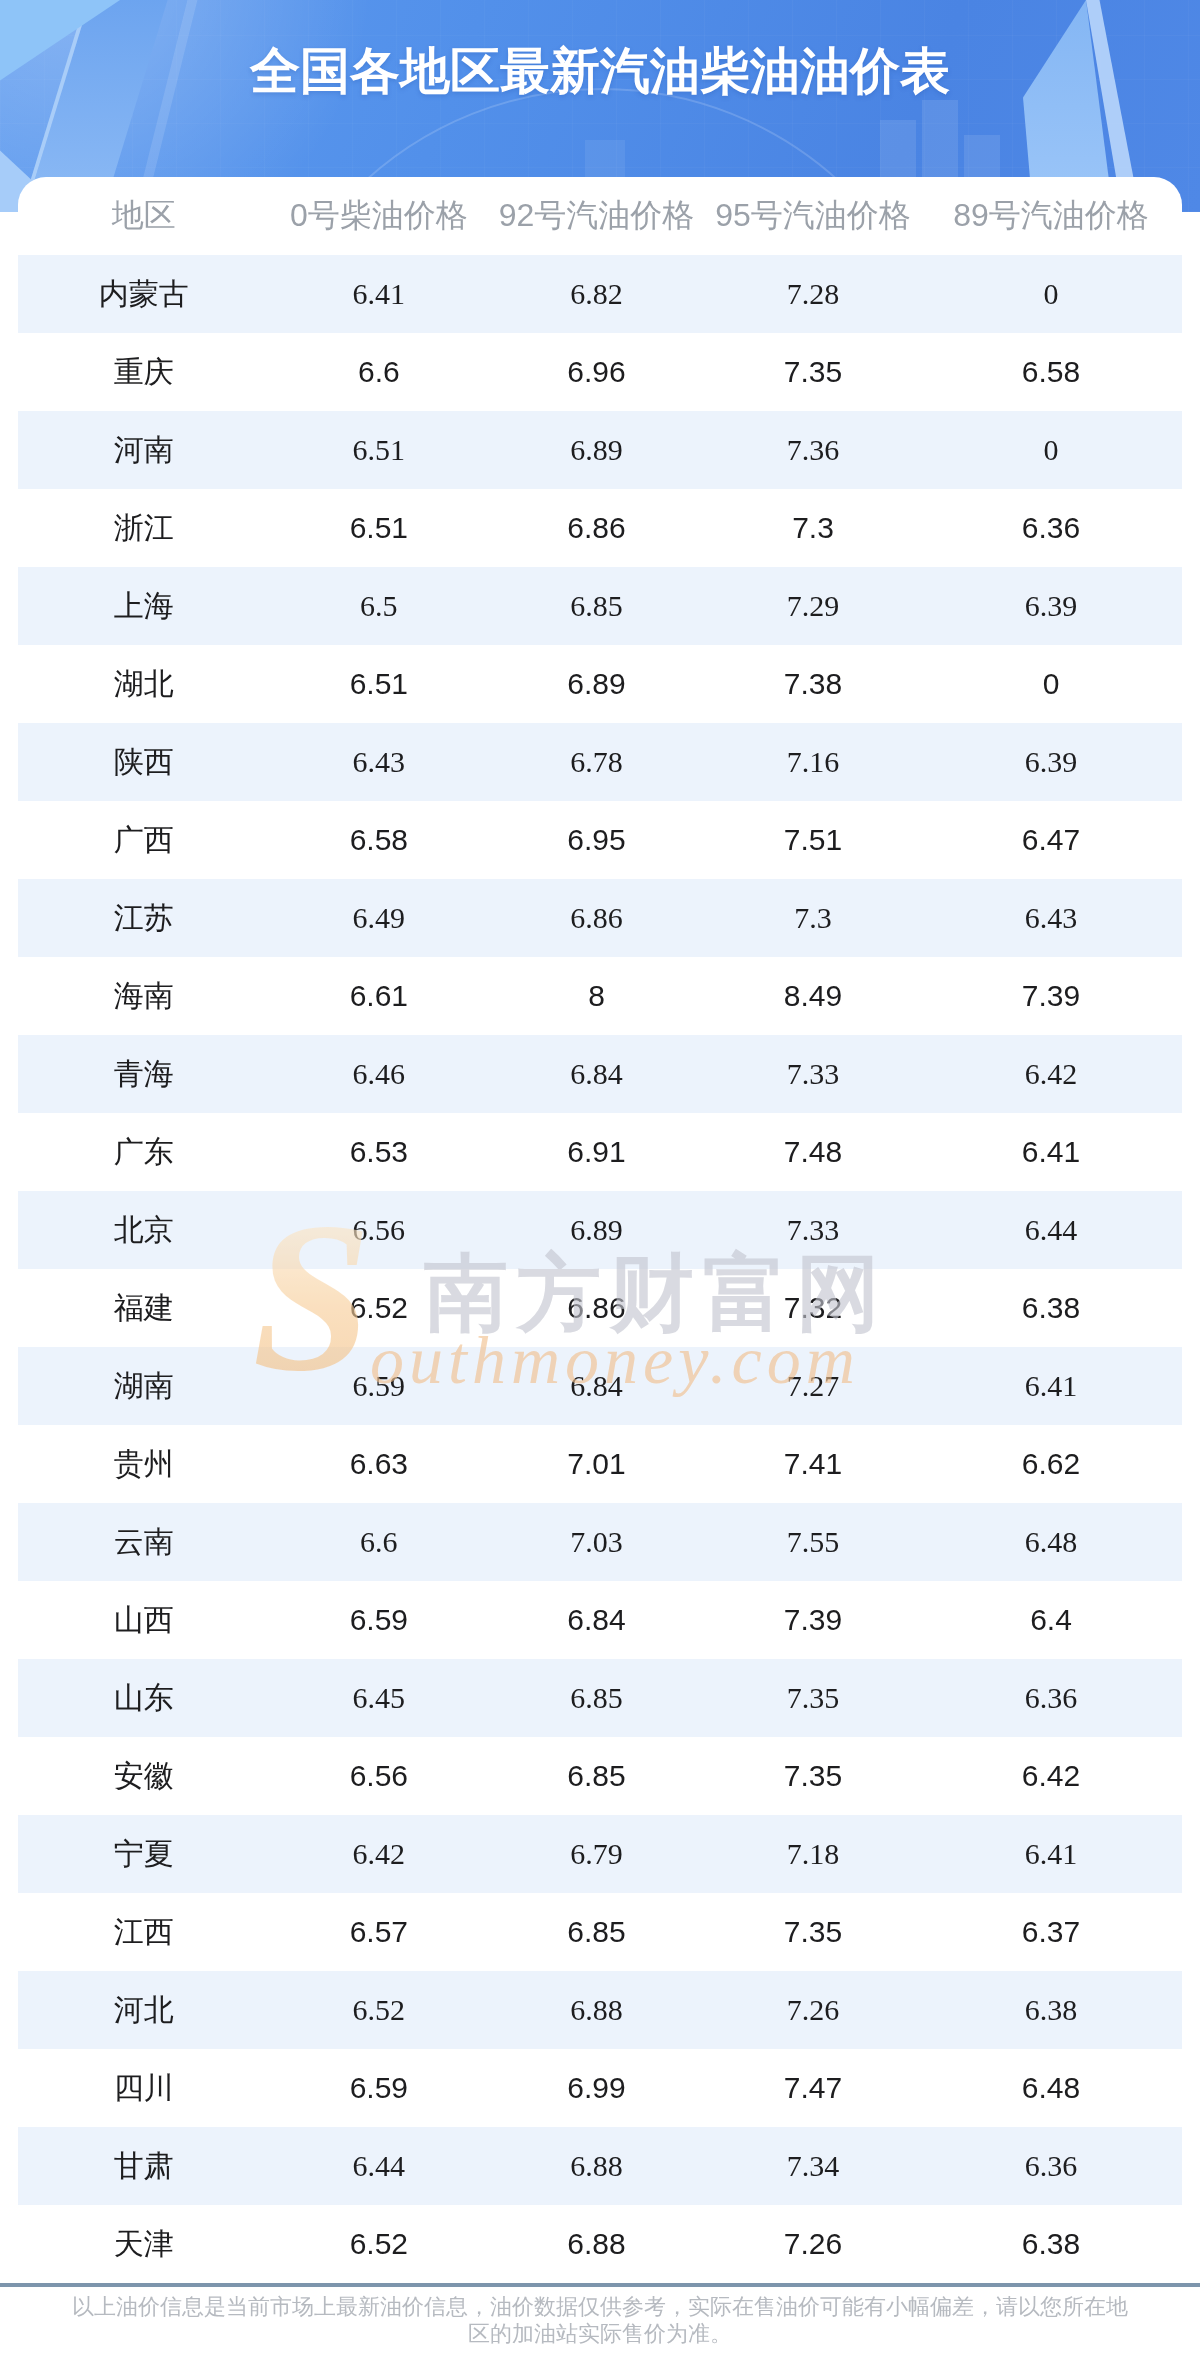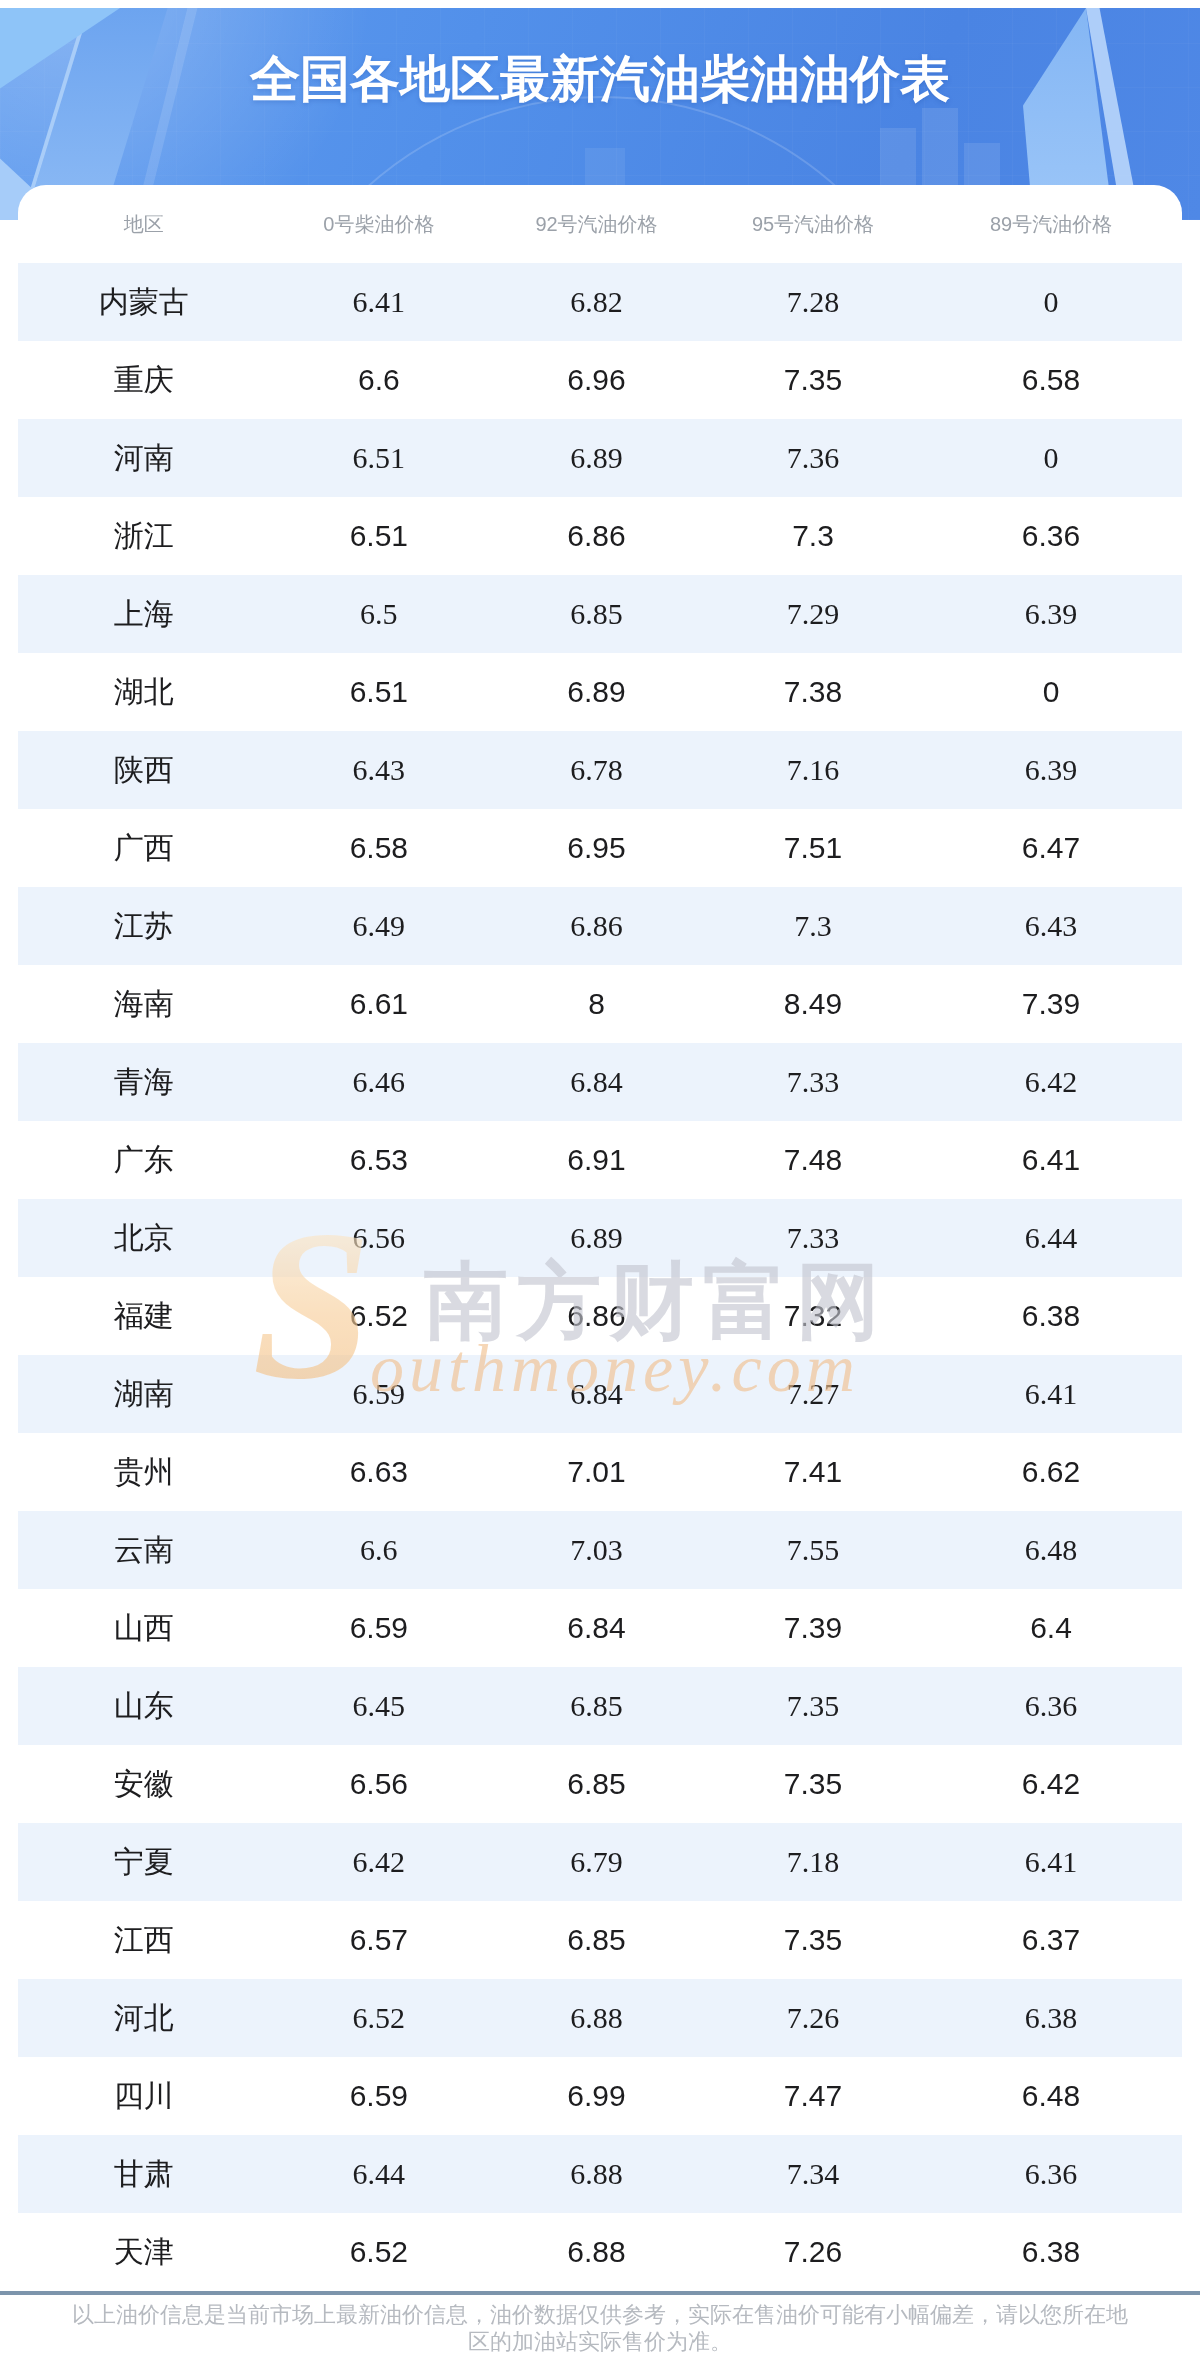--- a/index.html
+++ b/index.html
@@ -7,21 +7,20 @@
     width:1200px;height:2356px;overflow:hidden;background:#ffffff;
     font-family:"Liberation Sans","DejaVu Sans",sans-serif;
     position:relative;
   }
   
   .banner{
     position:relative;width:1200px;height:212px;overflow:hidden;z-index:1;
     background:
       radial-gradient(circle at 6% -10%, rgba(255,255,255,.28) 0%, rgba(255,255,255,0) 26%),
       linear-gradient(112deg,#5e9bef 0%,#5290ea 38%,#4a84e3 75%,#4f88e6 100%);
-    margin-top: 8px;
   }
   .banner .grid{
     position:absolute;inset:0;opacity:.55;
     background:
       repeating-linear-gradient(90deg, rgba(255,255,255,.05) 0 1px, transparent 1px 44px),
       repeating-linear-gradient(0deg, rgba(255,255,255,.05) 0 1px, transparent 1px 44px);
   }
   .deco{position:absolute;pointer-events:none;}
   .corner-wedge{inset:0;background:#8ec4f8;clip-path:polygon(0 0,10% 0,0 38%);}
   .bottom-wedge{inset:0;background:#a6ccf9;clip-path:polygon(0 71%,5.5% 100%,0 100%);}
@@ -69,21 +68,21 @@
     position:relative;z-index:2;
     margin:-35px 18px 0 18px;width:1164px;
     background:#ffffff;border-radius:28px 28px 0 0;overflow:hidden;
   }
   .thead,.trow{
     display:grid;
     grid-template-columns:21.6% 18.8% 18.6% 18.6% 22.3%;
     align-items:center;height:78px;
   }
   .thead .cell{
-    font-size:20px;color:#9ba1a9;text-align:center;
+    font-size:32px;color:#9ba1a9;text-align:center;
   }
   .trow .cell{
     font-size:30px;color:#1d1d1f;text-align:center;
   }
   .trow.alt{background:#ecf3fc;font-family:Liberation Serif, serif;}
   
   .watermark{
     position:absolute;left:0;top:1048px;width:100%;height:340px;
     pointer-events:none;z-index:3;opacity:.62;
   }

